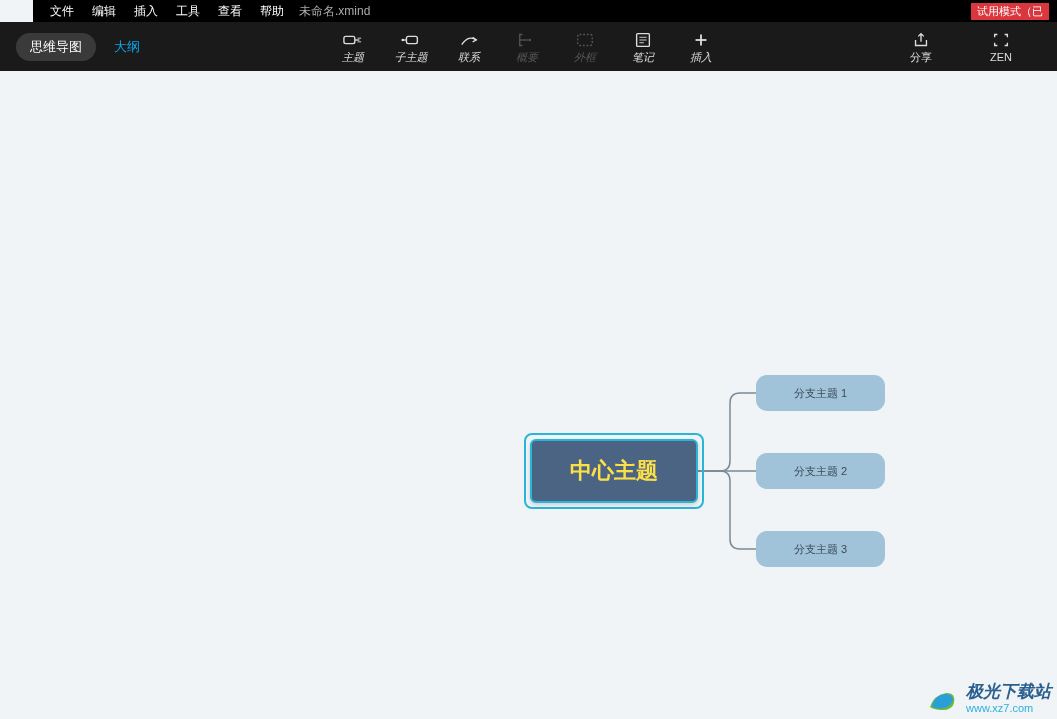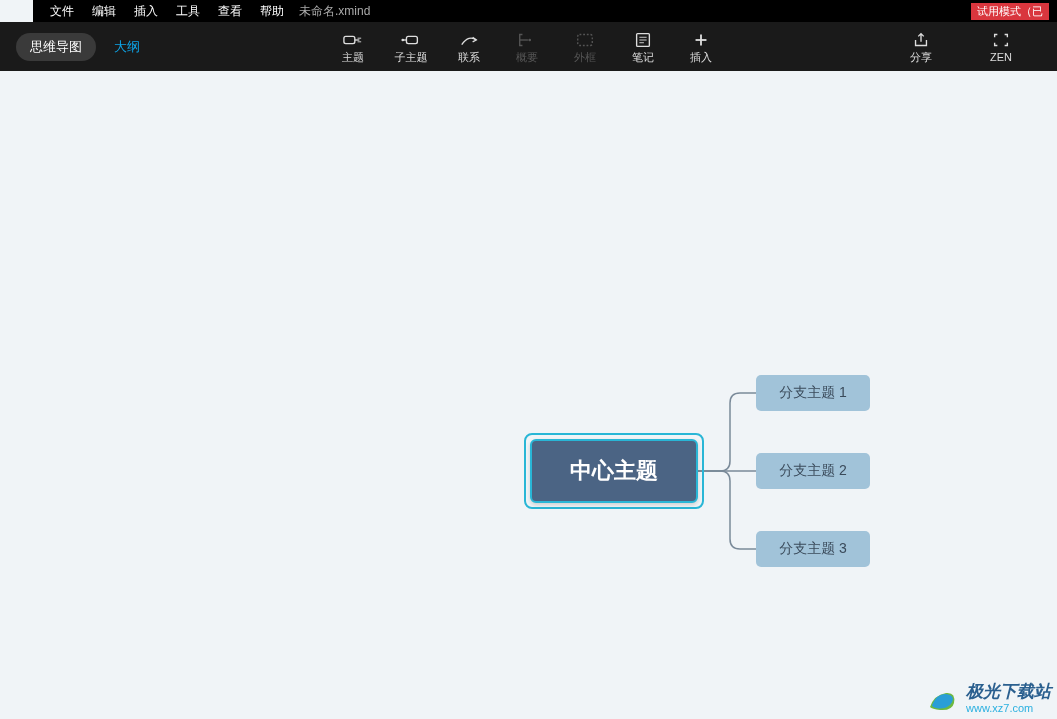--- a/index.html
+++ b/index.html
@@ -11,21 +11,21 @@
     .doc-title { color: #aaa; margin-left: 6px; font-size: 12px; text-align: right; }
     .trial-badge { margin-left: auto; background: #d9363e; color: #fff; padding: 1px 6px; font-size: 11px; border-radius: 0; }
 
     
     .toolbar { background: #1a1a1a; height: 49px; display: flex; align-items: center; padding: 0 16px; color: #ccc; }
     .view-tabs { display: flex; align-items: center; gap: 4px; }
     .view-tab { padding: 5px 14px; font-size: 13px; border-radius: 14px; cursor: pointer; color: #ddd; }
     .view-tab.active { background: #3a3a3a; color: #fff; }
     .view-tab:not(.active) { color: #0ea5e9; font-family: Liberation Serif, serif; }
 
-    .tool-group { display: flex; margin-left: 170px; }
+    .tool-group { display: flex; margin-left: 170px; font-style: italic; }
     .tool-btn { display: flex; flex-direction: column; align-items: center; justify-content: center; width: 58px; height: 49px; cursor: pointer; color: #ddd; font-size: 11px; }
     .tool-btn.disabled { color: #555; cursor: default; }
     .tool-icon { width: 20px; height: 18px; display: flex; align-items: center; justify-content: center; margin-bottom: 3px; }
     .tool-label { font-size: 11px; line-height: 1; }
 
     .tool-spacer { flex: 1; }
     .right-tools { display: flex; }
     .right-tools .tool-btn { width: 80px; }
 
     
@@ -33,43 +33,43 @@
 
     
     .central-node {
       position: absolute;
       left: 530px; top: 368px;
       width: 168px; height: 64px;
       background: #4b6484;
       border: 2px solid #29b6d6;
       border-radius: 6px;
       display: flex; align-items: center; justify-content: center;
-      color: #ffffff; font-size: 22px; font-weight: bold;
+      color: #fde047; font-size: 22px; font-weight: bold;
       box-shadow: 0 2px 4px rgba(0,0,0,0.15);
       cursor: pointer;
       z-index: 2;
     }
     
     .selection-outline {
       position: absolute;
       left: 524px; top: 362px;
       width: 180px; height: 76px;
       border: 2px solid #29b6d6;
       border-radius: 8px;
       pointer-events: none;
       z-index: 1;
     }
 
     .branch-node {
       position: absolute;
-      width: 114px; height: 36px;
+      width: 129px; height: 36px;
       background: #a1c3d9;
-      border-radius: 5px;
+      border-radius: 11px;
       display: flex; align-items: center; justify-content: center;
-      color: #3a4a5a; font-size: 14px;
+      color: #3a4a5a; font-size: 11px;
       cursor: pointer;
       z-index: 2;
     }
     .branch-1 { left: 756px; top: 304px; }
     .branch-2 { left: 756px; top: 382px; }
     .branch-3 { left: 756px; top: 460px; }
 
     
     .connectors { position: absolute; left: 0; top: 0; width: 100%; height: 100%; pointer-events: none; z-index: 1; }
 

